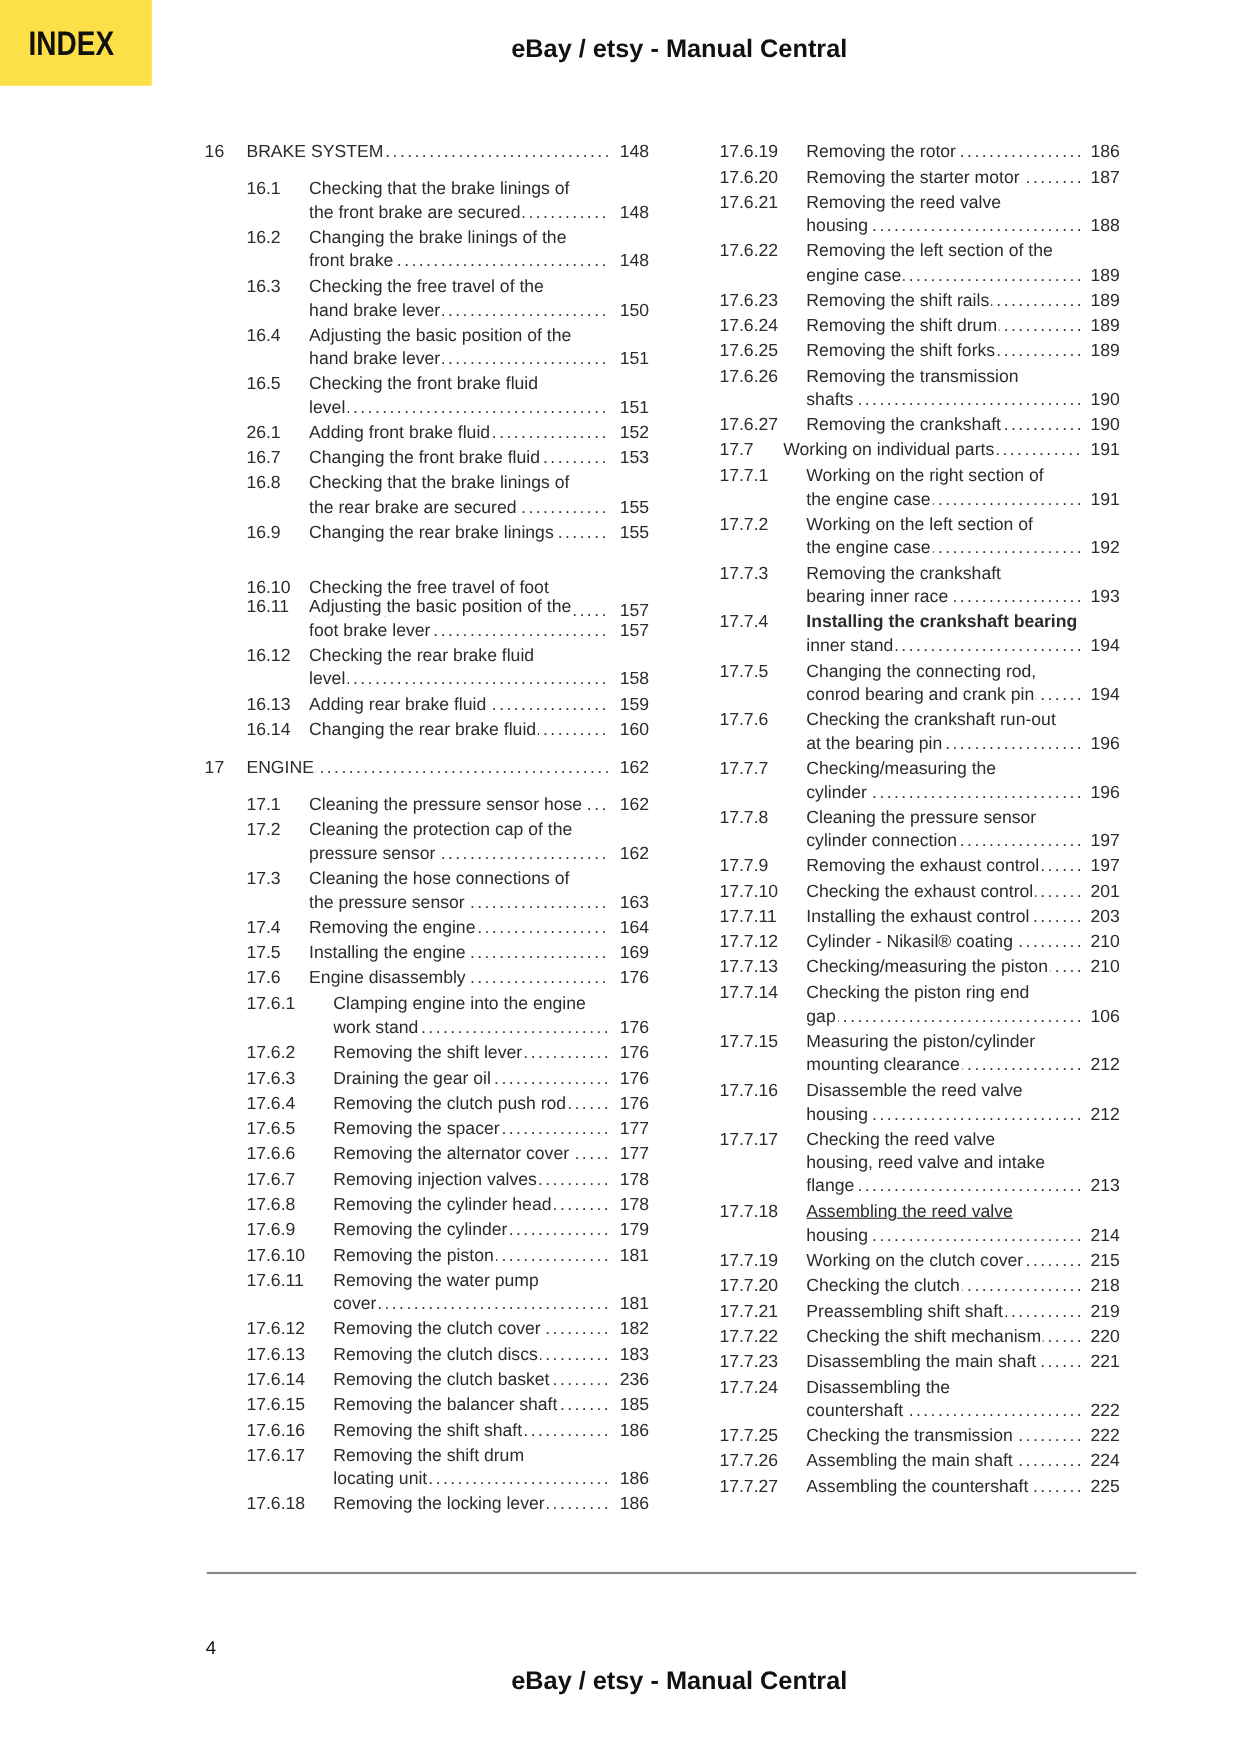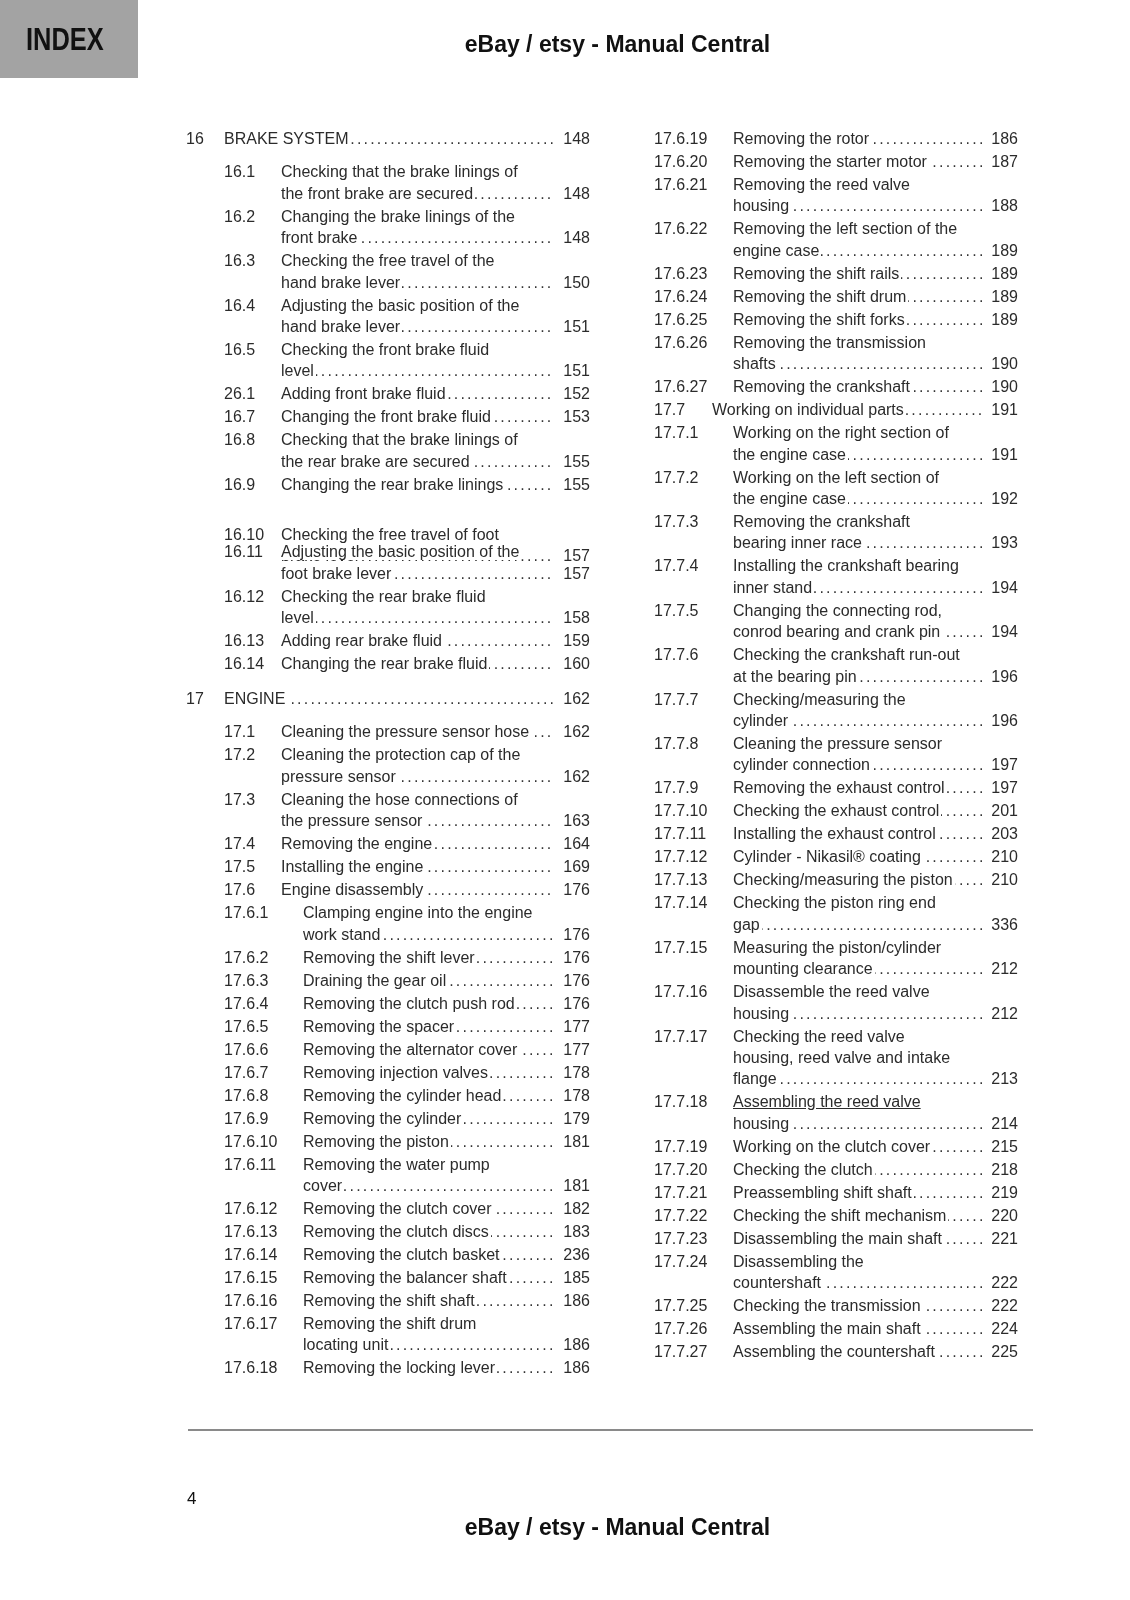--- a/index.html
+++ b/index.html
@@ -1,19 +1,19 @@
 <!DOCTYPE html>
 <html><head>
 <meta charset="utf-8">
 <style>
   html, body { margin: 0; padding: 0; background: #ffffff; }
   body { width: 1130px; height: 1600px; position: relative; overflow: hidden;
          font-family: "Liberation Sans", sans-serif; color: #222; }
   .index-tab { position: absolute; left: 0; top: 0; width: 138px; height: 78px;
-               background: #a3a3a3; }
+               background: #fde047; }
   .index-tab span { position: absolute; left: 26px; top: 22px; font-size: 31px; font-weight: bold;
                     color: #111; transform: scaleX(0.82); transform-origin: left top; letter-spacing: 0px; }
   .banner { position: absolute; left: 0; width: 1130px; text-align: center; font-size: 23px;
             font-weight: bold; color: #111; }
   .banner.top { top: 31px; padding-left: 105px; box-sizing: border-box; }
   .banner.bottom { top: 1514px; padding-left: 105px; box-sizing: border-box; }
   .toc { position: absolute; top: 0; left: 0; }
   .row { position: absolute; font-size: 16px; line-height: 21px; color: #2b2b2b; white-space: nowrap; }
   .num { position: absolute; left: 0; top: 0; }
   .title { position: absolute; top: 0; overflow: hidden; }
@@ -312,21 +312,21 @@
       <span class="page" style="right: 0px; top: 21.4px;">192</span>
     </div>
     <div class="row" style="left: 654px; top: 511px; width: 364px; height: 42.8px;">
       <span class="num">17.7.3</span>
       <div class="title" style="left: 79px; top: 0px; right: auto;"><span class="t">Removing the crankshaft</span></div>
       <div class="title" style="left: 79px; top: 21.4px; right: 36px;"><span class="lead">........................................................................................................................</span><span class="t">bearing inner race</span></div>
       <span class="page" style="right: 0px; top: 21.4px;">193</span>
     </div>
     <div class="row" style="left: 654px; top: 555.4px; width: 364px; height: 42.8px;">
       <span class="num">17.7.4</span>
-      <div class="title" style="left: 79px; top: 0px; right: auto;"><span class="t">Installing the crankshaft bearing</span></div>
+      <div class="title" style="left: 79px; top: 0px; right: auto; font-weight: bold;"><span class="t">Installing the crankshaft bearing</span></div>
       <div class="title" style="left: 79px; top: 21.4px; right: 36px;"><span class="lead">........................................................................................................................</span><span class="t">inner stand</span></div>
       <span class="page" style="right: 0px; top: 21.4px;">194</span>
     </div>
     <div class="row" style="left: 654px; top: 599.8px; width: 364px; height: 42.8px;">
       <span class="num">17.7.5</span>
       <div class="title" style="left: 79px; top: 0px; right: auto;"><span class="t">Changing the connecting rod,</span></div>
       <div class="title" style="left: 79px; top: 21.4px; right: 36px;"><span class="lead">........................................................................................................................</span><span class="t">conrod bearing and crank pin</span></div>
       <span class="page" style="right: 0px; top: 21.4px;">194</span>
     </div>
     <div class="row" style="left: 654px; top: 644.2px; width: 364px; height: 42.8px;">
@@ -369,21 +369,21 @@
     </div>
     <div class="row" style="left: 654px; top: 869.4px; width: 364px; height: 21.4px;">
       <span class="num">17.7.13</span>
       <div class="title" style="left: 79px; top: 0px; right: 36px;"><span class="lead">........................................................................................................................</span><span class="t">Checking/measuring the piston</span></div>
       <span class="page" style="right: 0px; top: 0px;">210</span>
     </div>
     <div class="row" style="left: 654px; top: 892.4px; width: 364px; height: 42.8px;">
       <span class="num">17.7.14</span>
       <div class="title" style="left: 79px; top: 0px; right: auto; text-align: right;"><span class="t">Checking the piston ring end</span></div>
       <div class="title" style="left: 79px; top: 21.4px; right: 36px;"><span class="lead">........................................................................................................................</span><span class="t">gap</span></div>
-      <span class="page" style="right: 0px; top: 21.4px;">336</span>
+      <span class="page" style="right: 0px; top: 21.4px;">106</span>
     </div>
     <div class="row" style="left: 654px; top: 936.8px; width: 364px; height: 42.8px;">
       <span class="num">17.7.15</span>
       <div class="title" style="left: 79px; top: 0px; right: auto;"><span class="t">Measuring the piston/cylinder</span></div>
       <div class="title" style="left: 79px; top: 21.4px; right: 36px;"><span class="lead">........................................................................................................................</span><span class="t">mounting clearance</span></div>
       <span class="page" style="right: 0px; top: 21.4px;">212</span>
     </div>
     <div class="row" style="left: 654px; top: 981.2px; width: 364px; height: 42.8px;">
       <span class="num">17.7.16</span>
       <div class="title" style="left: 79px; top: 0px; right: auto;"><span class="t">Disassemble the reed valve</span></div>

